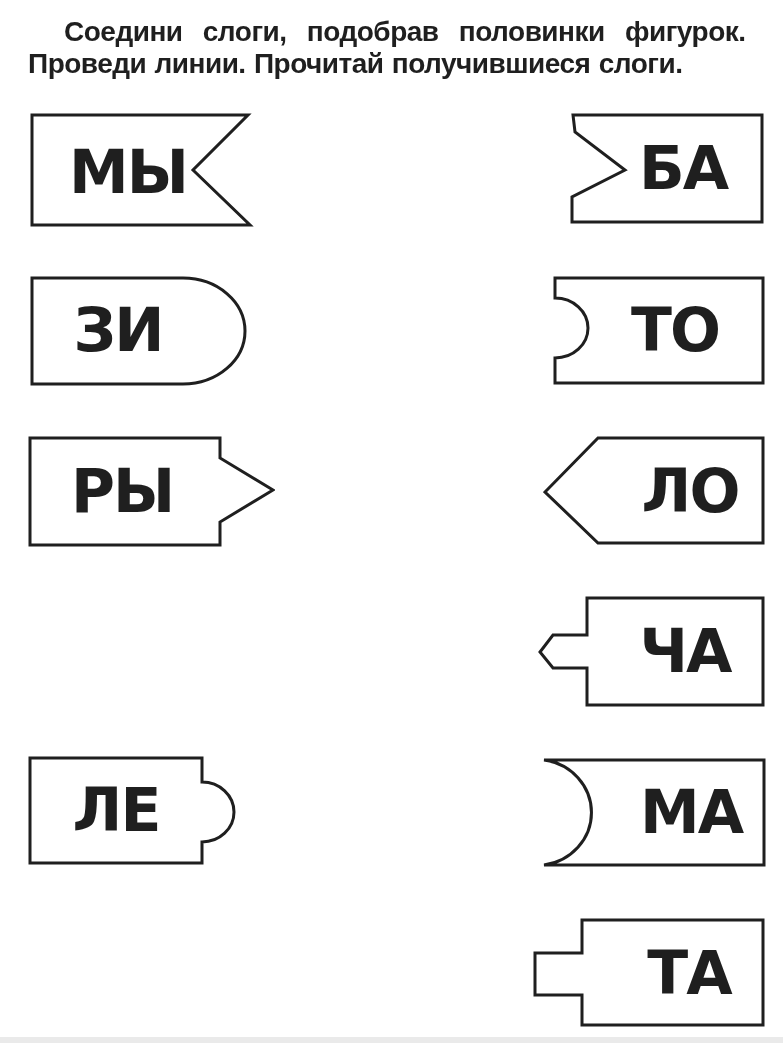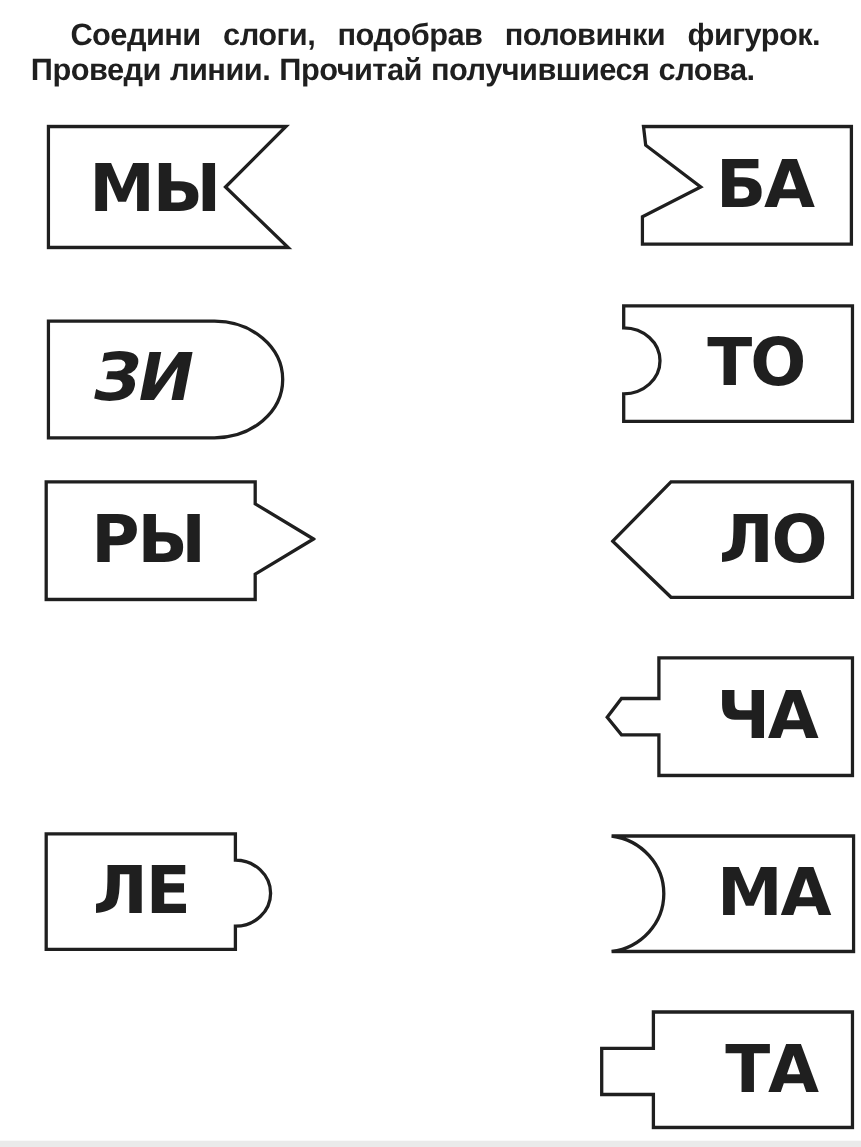--- a/index.html
+++ b/index.html
@@ -27,21 +27,21 @@
   }
   .title-line1{
     text-indent:36px;
     word-spacing:13px;
     white-space:nowrap;
   }
   .title-line2{
     word-spacing:1px;
     white-space:nowrap;
   }
-  .card{position:absolute;margin-left:12px;}
+  .card{position:absolute;}
   .card svg{display:block;}
   .piece-outline{
     fill:var(--paper);
     stroke:var(--ink);
     stroke-width:3;
     stroke-linejoin:miter;
   }
   .syllable{
     fill:var(--ink);
     font-family:"DejaVu Sans","Liberation Sans",sans-serif;
@@ -55,38 +55,38 @@
     opacity:.55;
   }
 </style>
 </head>
 <body>
 
 <div class="page">
 
   <div class="title-block">
     <div class="title-line1">Соедини слоги, подобрав половинки фигурок.</div>
-    <div class="title-line2">Проведи линии. Прочитай получившиеся слова.</div>
+    <div class="title-line2">Проведи линии. Прочитай получившиеся слоги.</div>
   </div>
 
   <div class="card" style="left:30px;top:113px;">
     <svg width="225" height="114" viewBox="0 0 225 114">
       <path class="piece-outline" d="M2,2 L218,2 L163,57 L220,112 L2,112 Z"></path>
       <text class="syllable" x="98" y="59" text-anchor="middle" dominant-baseline="central">МЫ</text>
     </svg>
   </div>
 
   <div class="card" style="left:570px;top:113px;">
     <svg width="195" height="111" viewBox="0 0 195 111">
       <path class="piece-outline" d="M3,2 L192,2 L192,109 L2,109 L2,84 L55,57 L5,19 Z"></path>
       <text class="syllable" x="113" y="55" text-anchor="middle" dominant-baseline="central">БА</text>
     </svg>
   </div>
 
-  <div class="card" style="left:30px;top:290px;font-style:italic;">
+  <div class="card" style="left:30px;top:276px;">
     <svg width="220" height="110" viewBox="0 0 220 110">
       <path class="piece-outline" d="M2,2 L153,2 A62,53 0 0 1 153,108 L2,108 Z"></path>
       <text class="syllable" x="88" y="54" text-anchor="middle" dominant-baseline="central">ЗИ</text>
     </svg>
   </div>
 
   <div class="card" style="left:553px;top:276px;text-decoration:underline;">
     <svg width="212" height="109" viewBox="0 0 212 109">
       <path class="piece-outline" d="M2,2 L210,2 L210,107 L2,107 L2,82 A33,30 0 0 0 2,22 Z"></path>
       <text class="syllable" x="122" y="54" text-anchor="middle" dominant-baseline="central">ТО</text>

